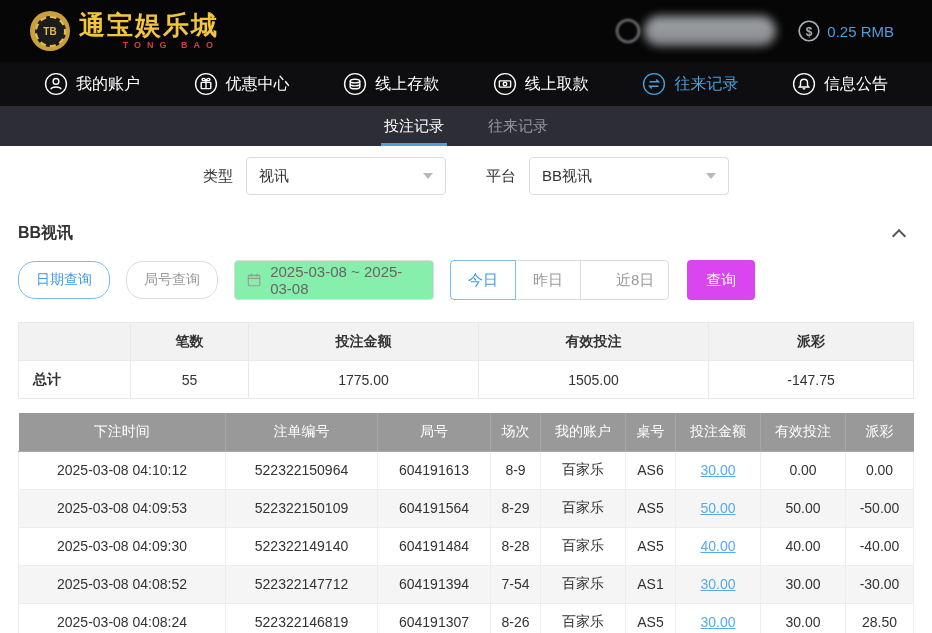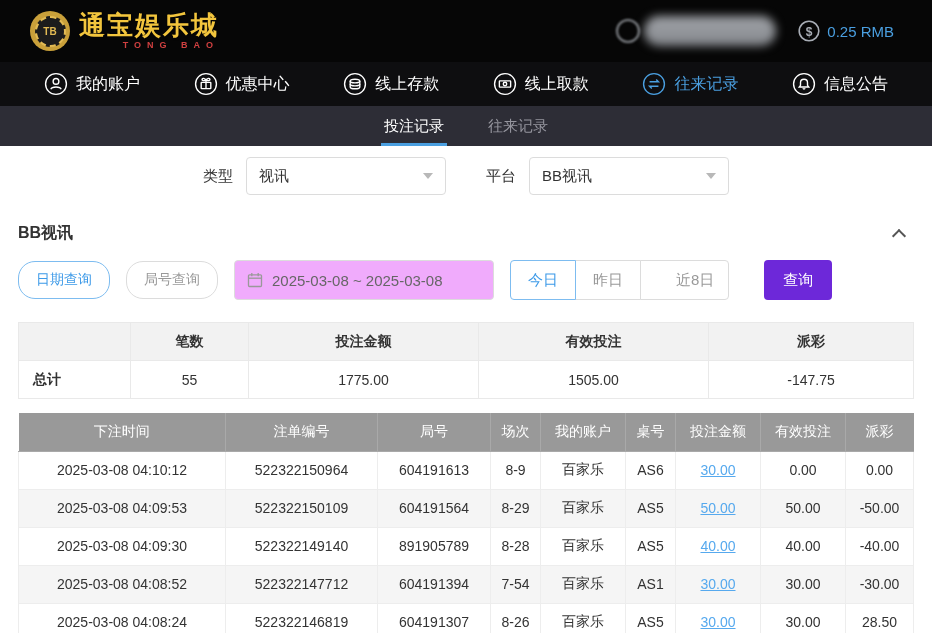--- a/index.html
+++ b/index.html
@@ -52,29 +52,29 @@
   .section-title { font-size:16px; font-weight:bold; color:#333; }
   .chev-up { width:10px; height:10px; border-top:2px solid #555; border-left:2px solid #555;
     transform:rotate(45deg); margin-top:5px; cursor:pointer; }
 
   
   .query-row { display:flex; align-items:center; margin-top:12px; gap:16px; }
   .btn-pill { height:38px; padding:0 17px; border-radius:17px; background:#fff; font-size:14px;
     display:flex; align-items:center; cursor:pointer; white-space:nowrap; }
   .btn-pill.blue { border:1px solid #7dbcf0; color:#3d9ae8; }
   .btn-pill.gray { border:1px solid #dcdcdc; color:#999; }
-  .date-input { height:40px; width:260px; border:1px solid #dcdcdc; border-radius:4px; display:flex;
-    align-items:center; gap:9px; padding:0 12px; font-size:15px; color:#666; cursor:pointer; background:#f0abfc; }
+  .date-input { height:40px; width:200px; border:1px solid #dcdcdc; border-radius:4px; display:flex;
+    align-items:center; gap:9px; padding:0 12px; font-size:15px; color:#666; cursor:pointer; background:#86efac; }
   .seg { display:flex; }
   .seg-btn { height:40px; min-width:66px; padding:0 14px; display:flex; align-items:center; justify-content:center;
     font-size:15px; background:#fff; border:1px solid #dcdcdc; color:#999; margin-left:-1px; cursor:pointer; }
   .seg-btn.first { margin-left:0; border-radius:4px 0 0 4px; }
   .seg-btn.last { border-radius:0 4px 4px 0;padding-left:35px; }
   .seg-btn.active { border-color:#7dbcf0; color:#3d9ae8; z-index:1; position:relative; }
-  .btn-solid { height:40px; width:68px; margin-left:19px; background:#6d28d9; color:#fff; border-radius:4px;
+  .btn-solid { height:40px; width:68px; margin-left:2px; background:#d946ef; color:#fff; border-radius:4px;
     display:flex; align-items:center; justify-content:center; font-size:15px; cursor:pointer; border:none; }
 
   
   .summary-table { width:100%; border-collapse:collapse; margin-top:22px; table-layout:fixed; }
   .summary-table th, .summary-table td { border:1px solid #e9e9e9; height:38px; text-align:center;
     font-size:14px; color:#333; }
   .summary-table th { background:#f2f2f2; font-weight:600; }
   .summary-table .label-cell { text-align:left; padding-left:14px; font-weight:bold; }
 
   
@@ -302,21 +302,21 @@
         <td>8-29</td>
         <td>百家乐</td>
         <td>AS5</td>
         <td><span class="bet-link">50.00</span></td>
         <td>50.00</td>
         <td class="num-payout neg">-50.00</td>
       </tr>
       <tr>
         <td>2025-03-08 04:09:30</td>
         <td>522322149140</td>
-        <td>891905789</td>
+        <td>604191484</td>
         <td>8-28</td>
         <td>百家乐</td>
         <td>AS5</td>
         <td><span class="bet-link">40.00</span></td>
         <td>40.00</td>
         <td class="num-payout neg">-40.00</td>
       </tr>
       <tr class="alt">
         <td>2025-03-08 04:08:52</td>
         <td>522322147712</td>

